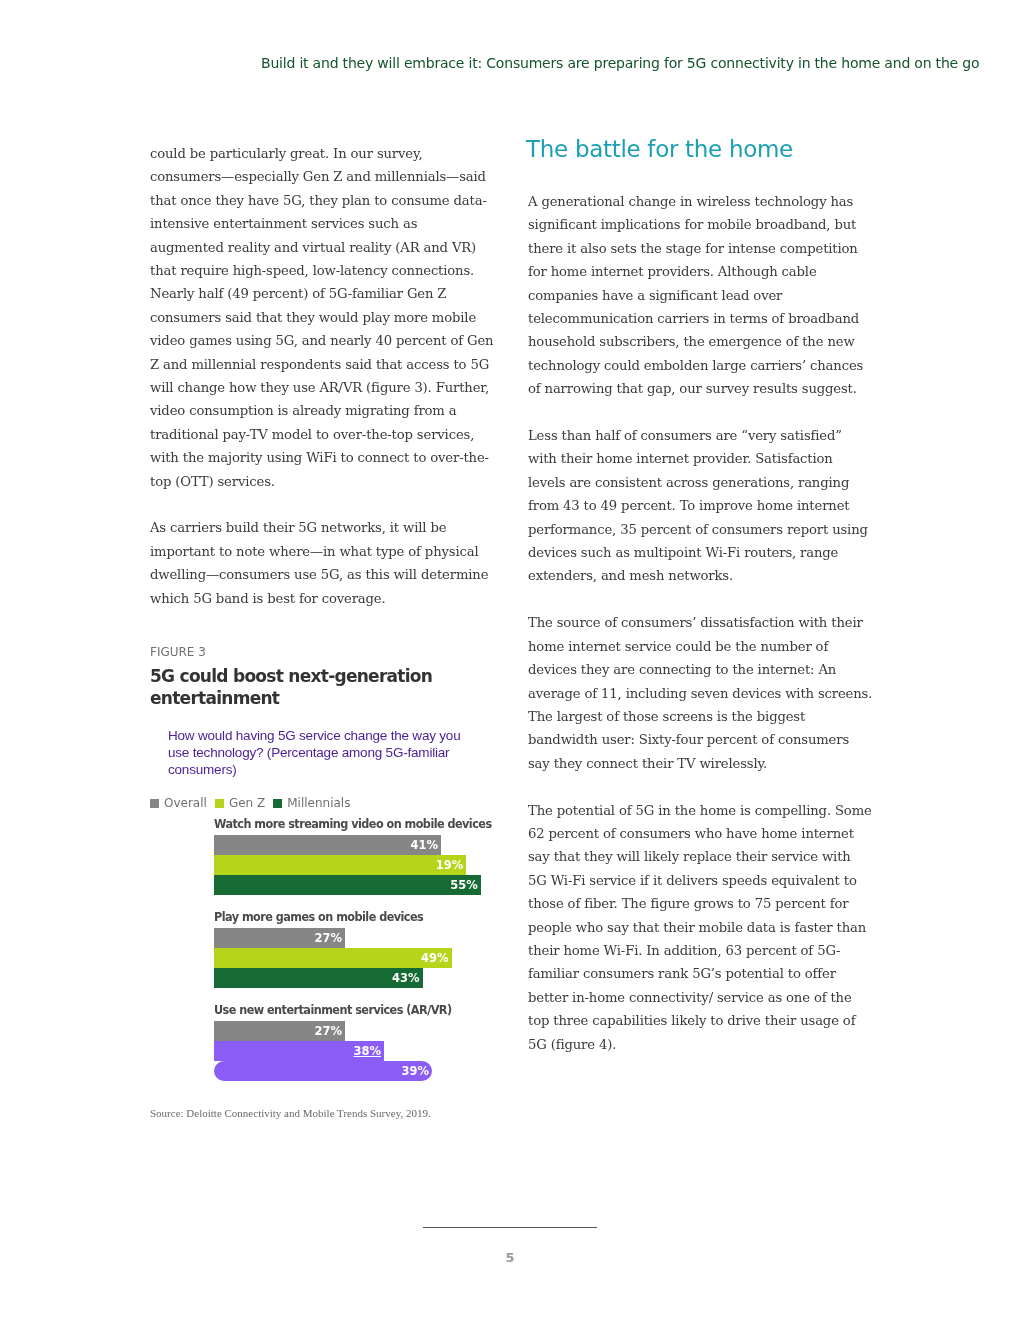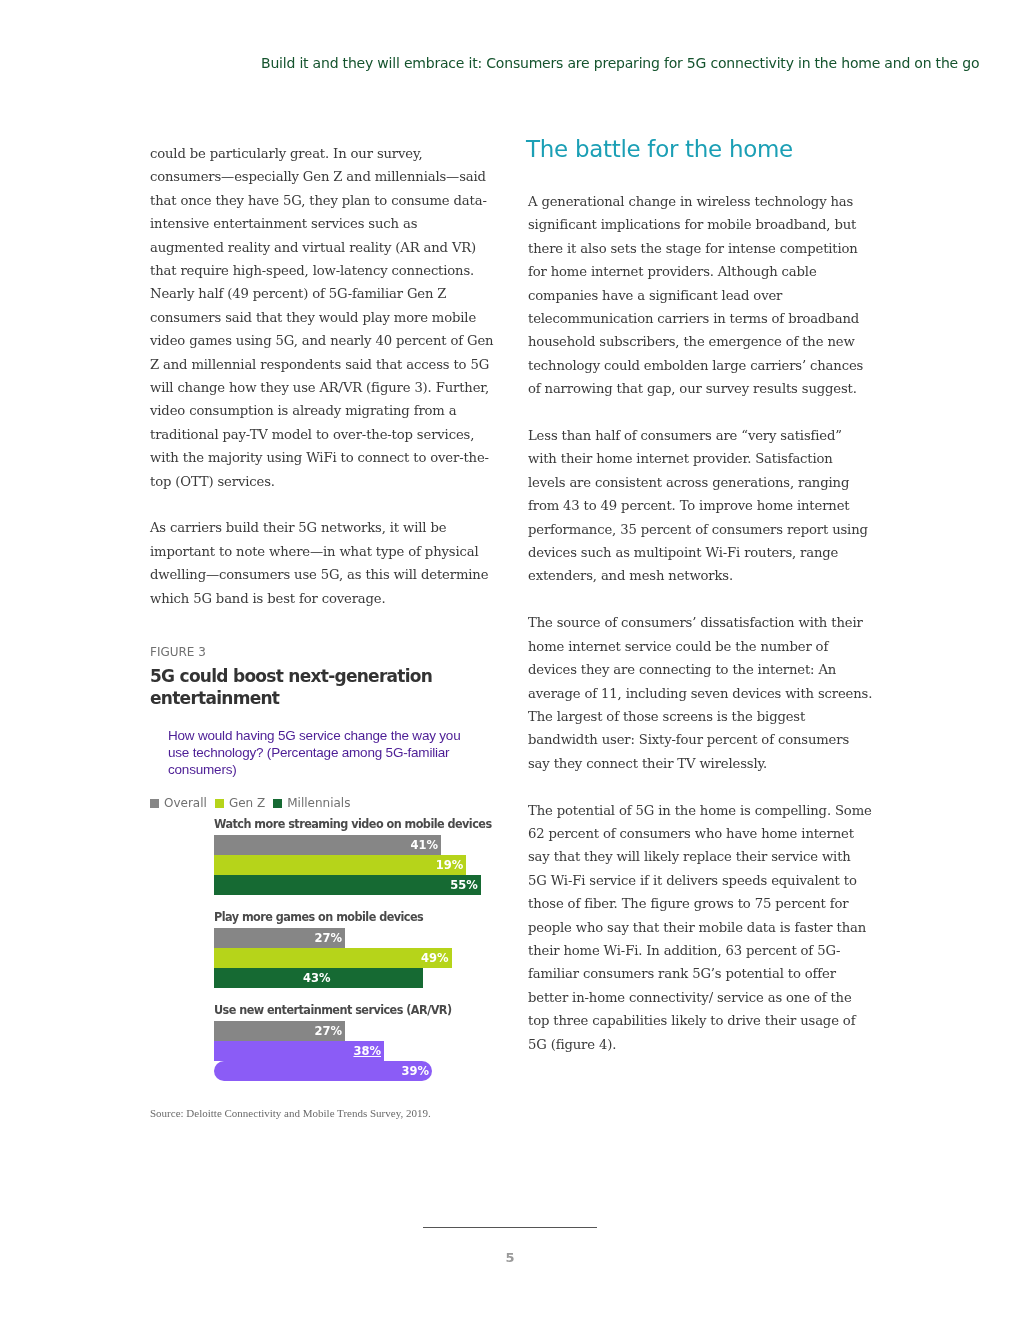--- a/index.html
+++ b/index.html
@@ -102,21 +102,21 @@
   <div class="group">
     <div class="group-label">Watch more streaming video on mobile devices</div>
     <div class="bar" style="width: 227px; background: rgb(134, 134, 134);">41%</div>
     <div class="bar" style="width: 252.2px; background: rgb(182, 212, 26);">19%</div>
     <div class="bar" style="width: 266.75px; background: rgb(22, 106, 51);">55%</div>
   </div>
   <div class="group">
     <div class="group-label">Play more games on mobile devices</div>
     <div class="bar" style="width: 130.95px; background: rgb(134, 134, 134);">27%</div>
     <div class="bar" style="width: 237.65px; background: rgb(182, 212, 26);">49%</div>
-    <div class="bar" style="width: 208.55px; background: rgb(22, 106, 51); text-align: center;">43%</div>
+    <div class="bar" style="width: 208.55px; background: rgb(22, 106, 51);">43%</div>
   </div>
   <div class="group">
     <div class="group-label">Use new entertainment services (AR/VR)</div>
     <div class="bar" style="width: 130.95px; background: rgb(134, 134, 134);">27%</div>
     <div class="bar" style="width: 170px; background: #8b5cf6; text-decoration: underline;">38%</div>
     <div class="bar" style="width: 218px; background: #8b5cf6; border-radius: 10px;">39%</div>
   </div>
 </div>
 
 <div class="source">Source: Deloitte Connectivity and Mobile Trends Survey, 2019.</div>

